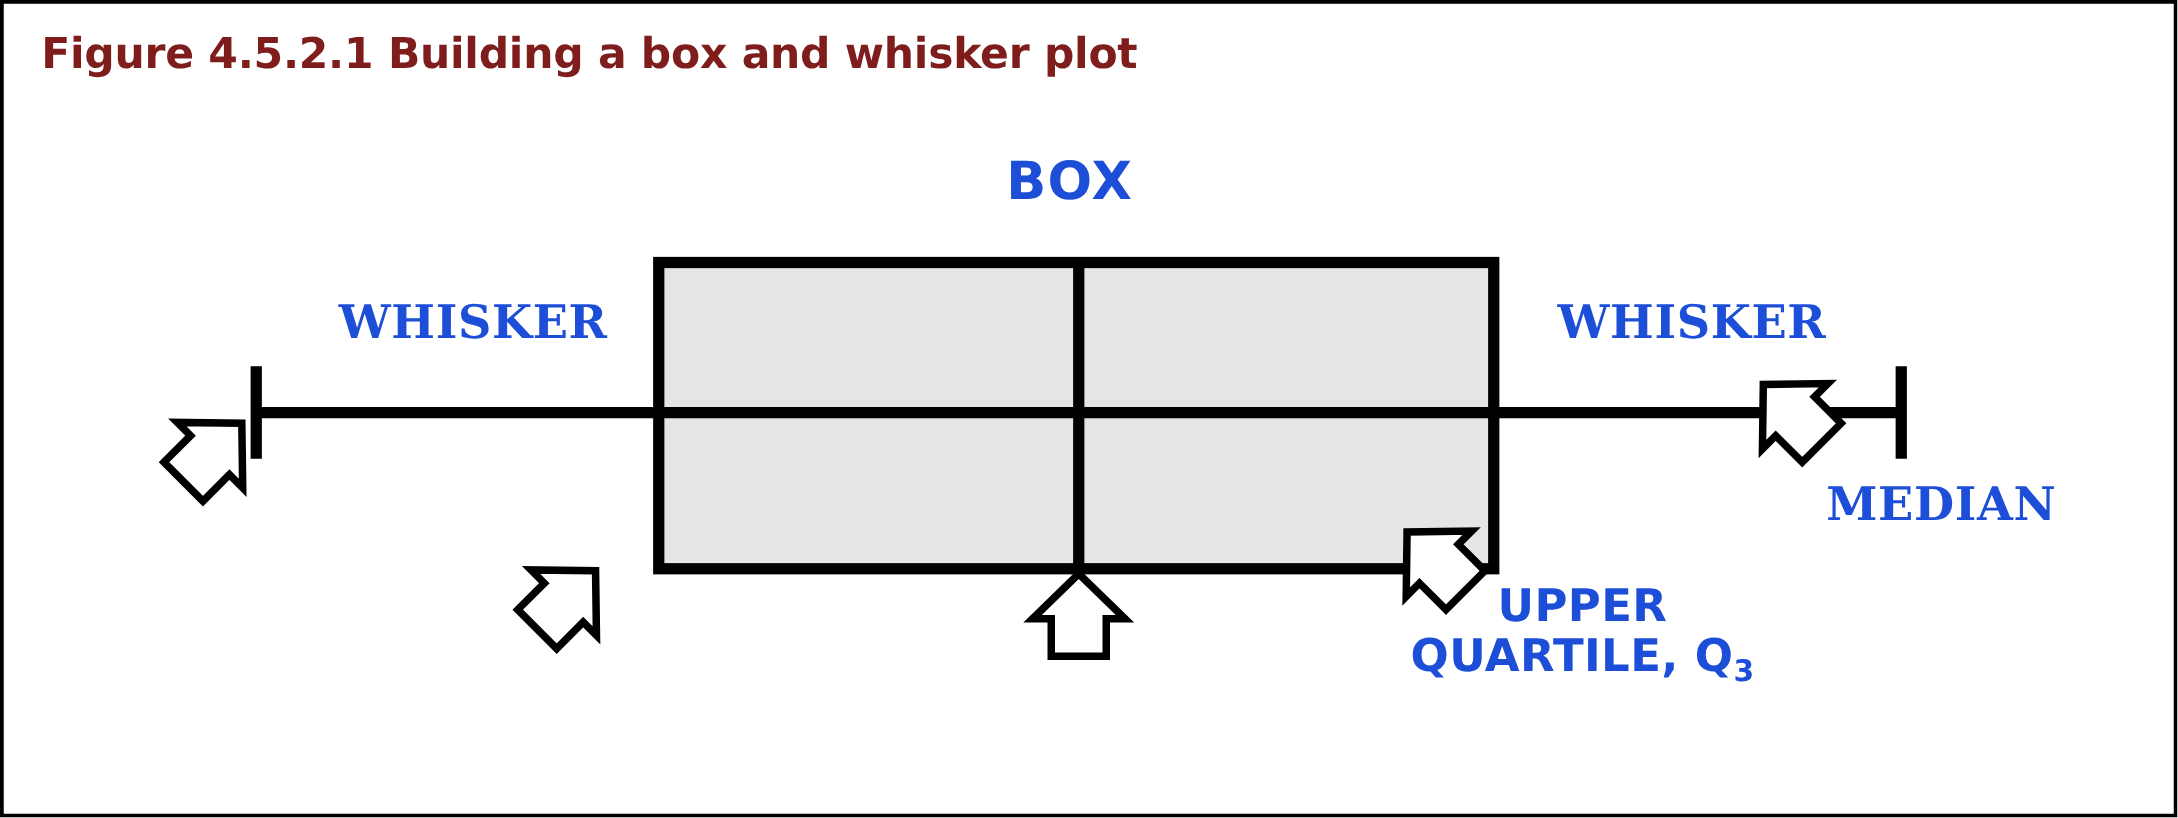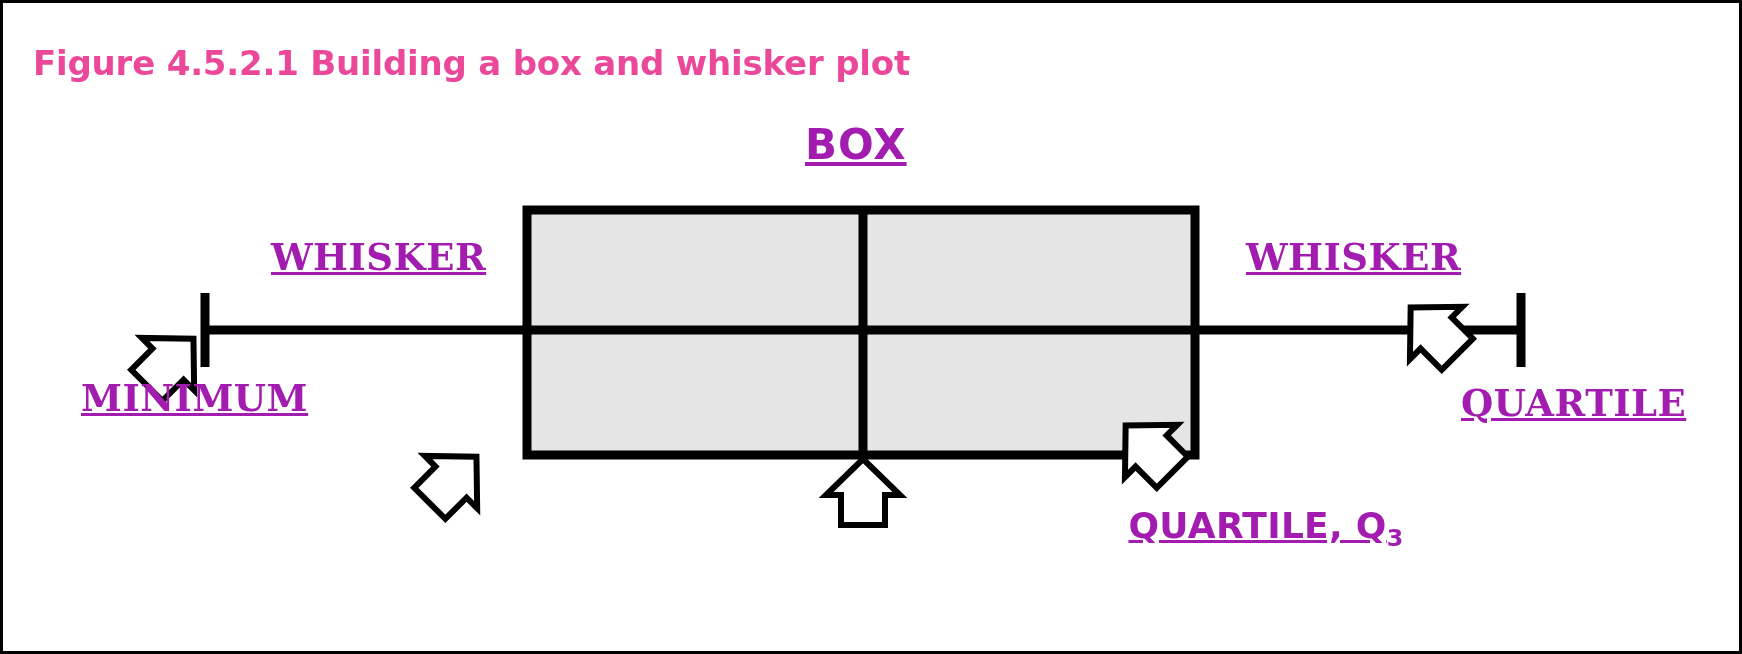--- a/index.html
+++ b/index.html
@@ -19,38 +19,36 @@
     border: 3px solid #000000;
     overflow: hidden;
   }
   .fig-title {
     position: absolute;
     left: 30px;
     top: 20px;
     font-family: "DejaVu Sans", sans-serif;
     font-weight: bold;
     font-size: 34px;
-    color: #ec4899;
+    color: #7f1d1d;
     letter-spacing: -0.2px;
     white-space: nowrap;
-    margin-top: 20px;
   }
   #plot-svg {
     position: absolute;
     left: 0;
     top: 0;
     width: 1742px;
     height: 654px;
   }
   .lbl {
     position: absolute;
-    color: #a21caf;
+    color: #1d4ed8;
     white-space: nowrap;
     line-height: 1.12;
-    text-decoration: underline;
   }
   .lbl-serif {
     font-family: "DejaVu Serif", serif;
     font-weight: bold;
     font-size: 37px;
     letter-spacing: 0.5px;
   }
   .lbl-sans {
     font-family: "DejaVu Sans", sans-serif;
     font-weight: bold;
@@ -121,24 +119,23 @@
     </g>
 
   </svg>
 
   <div class="lbl lbl-box" id="label-box">BOX</div>
 
   <div class="lbl lbl-serif" id="label-whisker-l">WHISKER</div>
 
   <div class="lbl lbl-serif" id="label-whisker-r">WHISKER</div>
 
-  <div class="lbl lbl-serif" id="label-minimum">MINIMUM</div>
 
-  <div class="lbl lbl-serif" id="label-maximum">QUARTILE</div>
+  <div class="lbl lbl-serif" id="label-maximum">MEDIAN</div>
 
 
 
   <div class="lbl lbl-sans" id="label-upper-q">
-    <br>
+    <span>UPPER</span><br>
     <span>QUARTILE, Q</span><span class="sub">3</span>
   </div>
 
 </div>
 
 </body></html>

